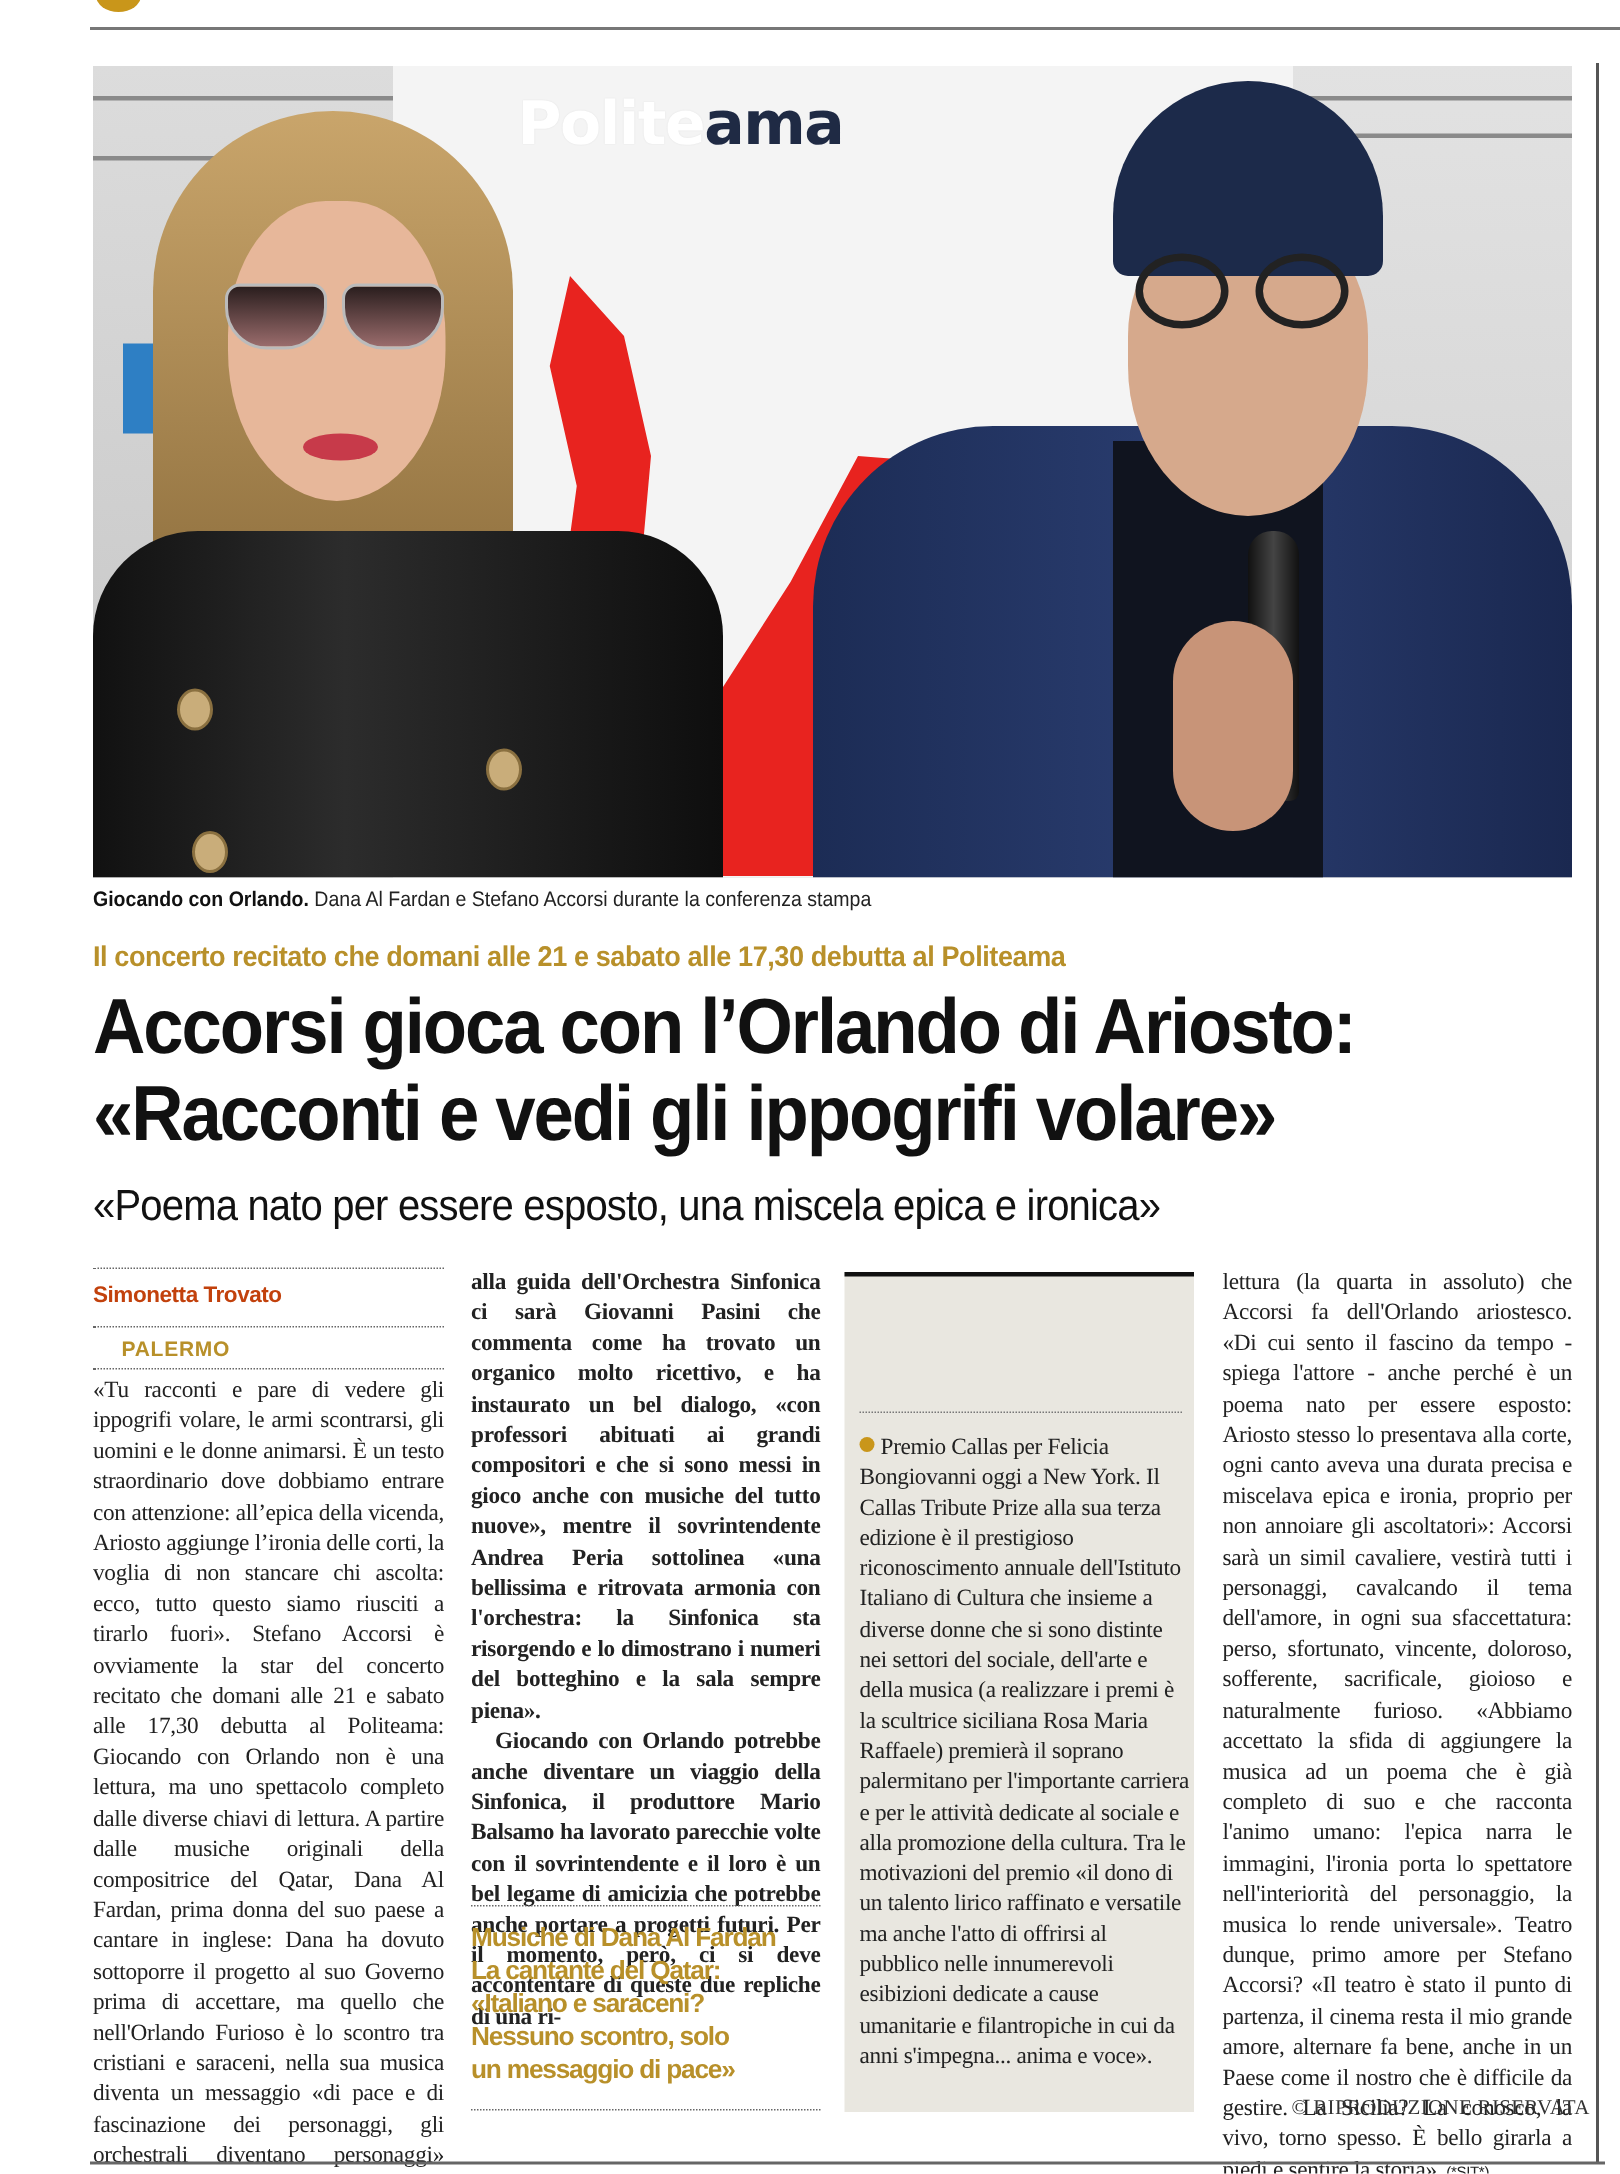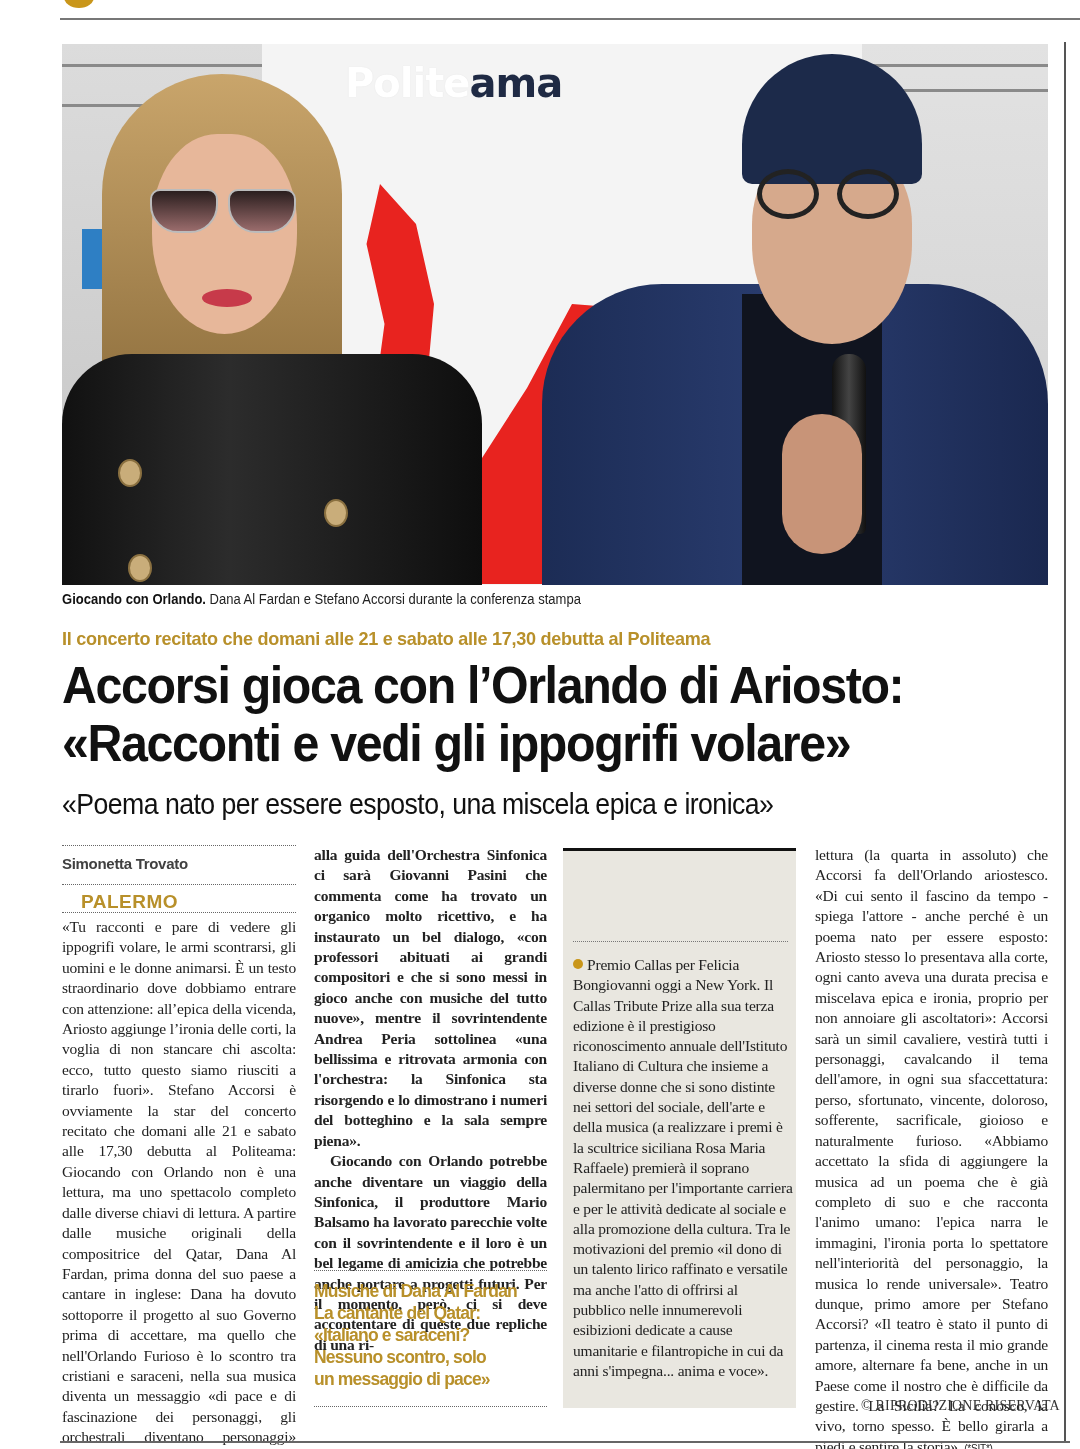--- a/index.html
+++ b/index.html
@@ -52,23 +52,23 @@
   .subhead { position: absolute; left: 62px; top: 788px; font-family: "Liberation Sans", sans-serif; font-size: 29px; color: #111; white-space: nowrap; letter-spacing: -0.6px; transform: scaleX(0.92); transform-origin: left; }
 
   .col { position: absolute; font-size: 15.5px; line-height: 20.4px; text-align: justify; hyphens: manual; color: #222; letter-spacing: -0.2px; }
   .col p { text-indent: 0; }
   .col p.indent { text-indent: 16px; }
   .c1 { left: 62px; top: 917px; width: 234px; }
   .c2 { left: 314px; top: 845px; width: 233px; font-weight: bold; }
   .c4 { left: 815px; top: 845px; width: 233px; }
 
   .byline-top { position: absolute; left: 62px; top: 845px; width: 234px; border-top: 1px dotted #666; }
-  .byline { position: absolute; left: 62px; top: 855px; font-family: "Liberation Sans", sans-serif; font-weight: bold; font-size: 15px; color: #404040; letter-spacing: -0.3px; }
+  .byline { position: absolute; left: 62px; top: 855px; font-family: "Liberation Sans", sans-serif; font-weight: bold; font-size: 15px; color: #c2410c; letter-spacing: -0.3px; }
   .byline-mid { position: absolute; left: 62px; top: 884px; width: 234px; border-top: 1px dotted #666; }
-  .dateline { position: absolute; left: 62px; top: 891px; font-family: "Liberation Sans", sans-serif; font-weight: bold; font-size: 19px; color: #b8902a; letter-spacing: 0.5px; padding-left: 19px; }
+  .dateline { position: absolute; left: 62px; top: 891px; font-family: "Liberation Sans", sans-serif; font-weight: bold; font-size: 14px; color: #b8902a; letter-spacing: 0.5px; padding-left: 19px; }
   .dateline-bot { position: absolute; left: 62px; top: 912px; width: 234px; border-top: 1px dotted #666; }
 
   .pullquote-top { position: absolute; left: 314px; top: 1270px; width: 233px; border-top: 1px dotted #666; }
   .pullquote { position: absolute; left: 314px; top: 1280px; width: 240px; font-family: "Liberation Sans", sans-serif; font-weight: bold; font-size: 17.5px; line-height: 22px; color: #b8902a; letter-spacing: -0.8px; }
   .pullquote span { display: block; white-space: nowrap; }
   .pullquote-bot { position: absolute; left: 314px; top: 1406px; width: 233px; border-top: 1px dotted #666; }
 
   .sidebar-box { position: absolute; left: 563px; top: 848px; width: 233px; height: 560px; background: #e9e7e0; border-top: 3px solid #111; }
   .sidebar-title { position: absolute; left: 10px; top: 20px; font-family: "DejaVu Sans", sans-serif; font-weight: bold; font-size: 20px; line-height: 25px; color: #111; letter-spacing: -0.6px; }
   .sidebar-title span { display: block; white-space: nowrap; }

